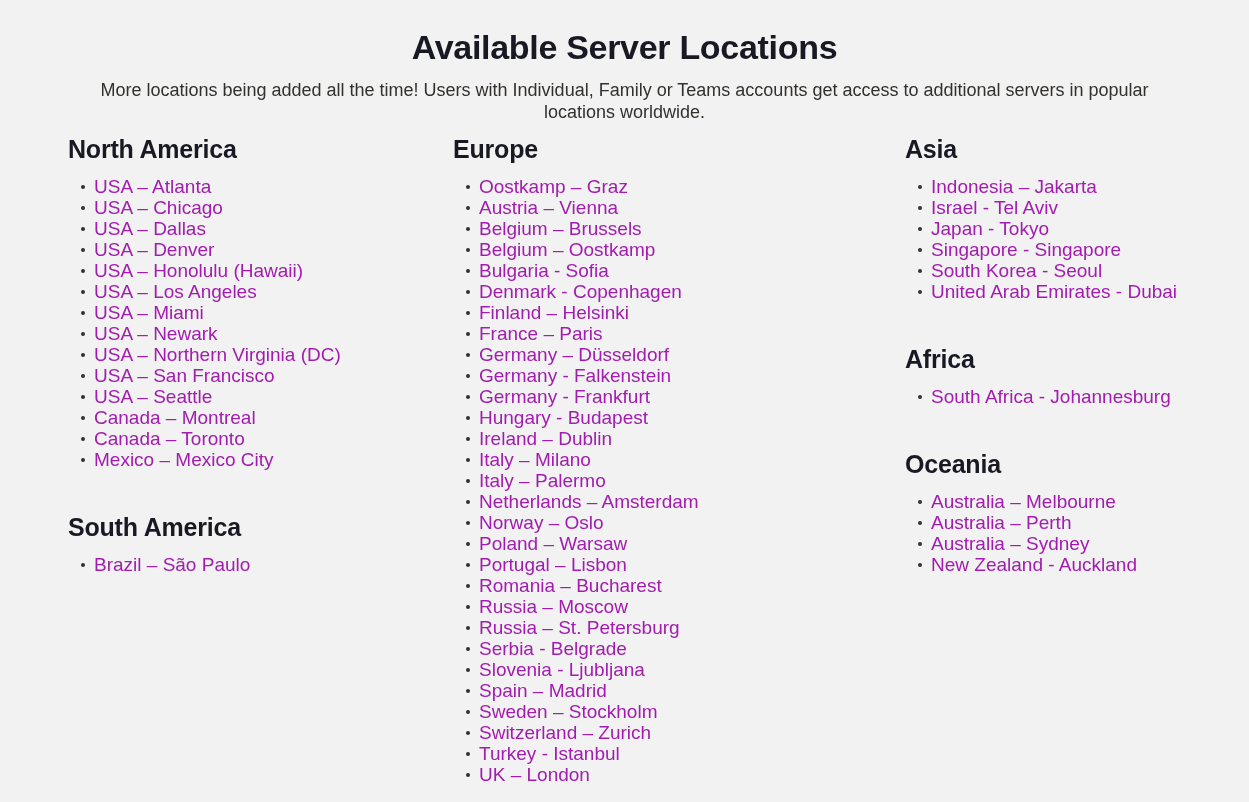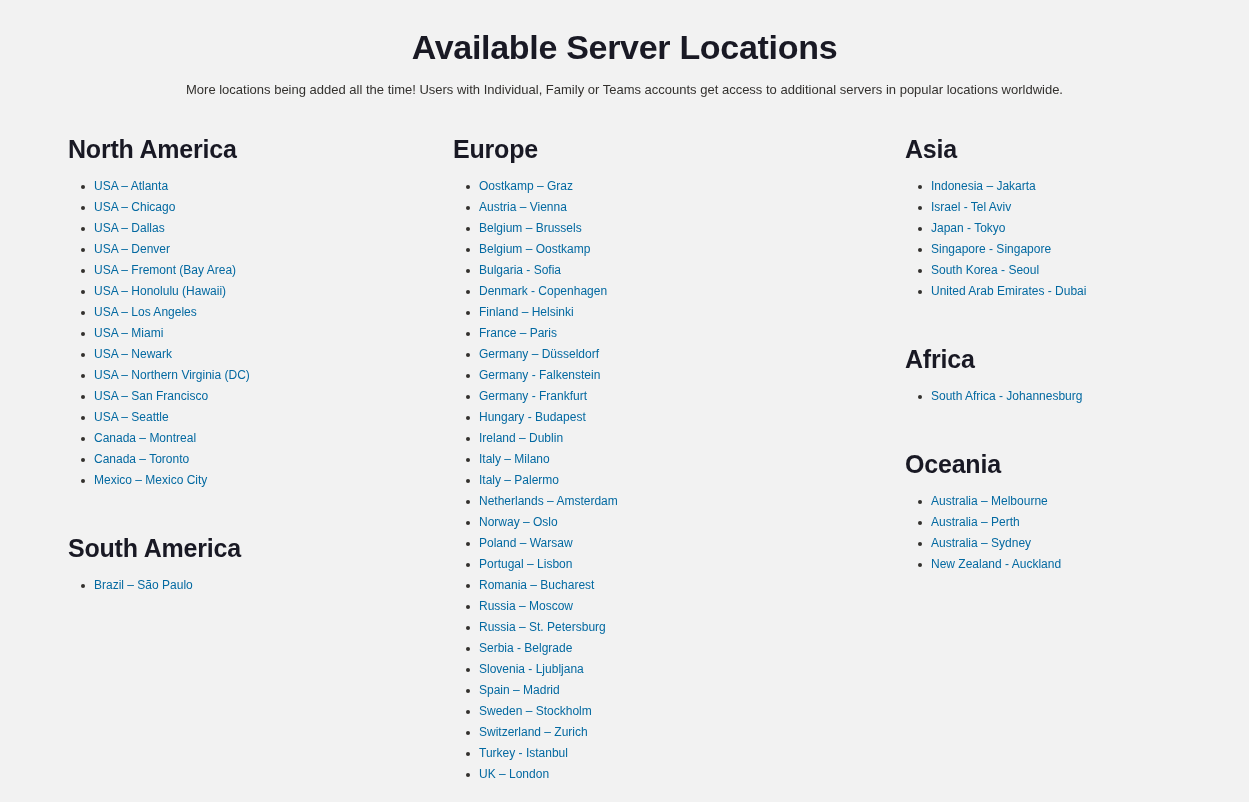--- a/index.html
+++ b/index.html
@@ -31,21 +31,21 @@
     margin: 5px;
     font-size: 34px;
     line-height: 40px;
     font-weight: 700;
     letter-spacing: -0.3px;
     color: #191924;
   }
   .page-subtitle {
     margin: 12px auto 0;
     width: 1060px;
-    font-size: 13px;
+    font-size: 18px;
     line-height: 22px;
     color: #33312e;
     font-weight: 400;
   }
 
   
   .columns {
     position: absolute;
     top: 134px;
     left: 0;
@@ -72,23 +72,23 @@
     color: #191924;
   }
   .location-list {
     list-style: none;
     margin: 0;
     padding: 0;
   }
   .location-item {
     position: relative;
     padding-left: 26px;
-    font-size: 12px;
+    font-size: 19px;
     line-height: 21px;
-    color: #0369a1;
+    color: #a21caf;
     white-space: nowrap;
   }
   .location-item::before {
     content: "";
     position: absolute;
     left: 13px;
     top: 9px;
     width: 4px;
     height: 4px;
     border-radius: 50%;
@@ -108,21 +108,20 @@
   <div class="columns">
 
     <div class="column column-1">
         <div class="section">
           <h2 class="section-title">North America</h2>
           <ul class="location-list">
             <li class="location-item">USA – Atlanta</li>
             <li class="location-item">USA – Chicago</li>
             <li class="location-item">USA – Dallas</li>
             <li class="location-item">USA – Denver</li>
-            <li class="location-item">USA – Fremont (Bay Area)</li>
             <li class="location-item">USA – Honolulu (Hawaii)</li>
             <li class="location-item">USA – Los Angeles</li>
             <li class="location-item">USA – Miami</li>
             <li class="location-item">USA – Newark</li>
             <li class="location-item">USA – Northern Virginia (DC)</li>
             <li class="location-item">USA – San Francisco</li>
             <li class="location-item">USA – Seattle</li>
             <li class="location-item">Canada – Montreal</li>
             <li class="location-item">Canada – Toronto</li>
             <li class="location-item">Mexico – Mexico City</li>

